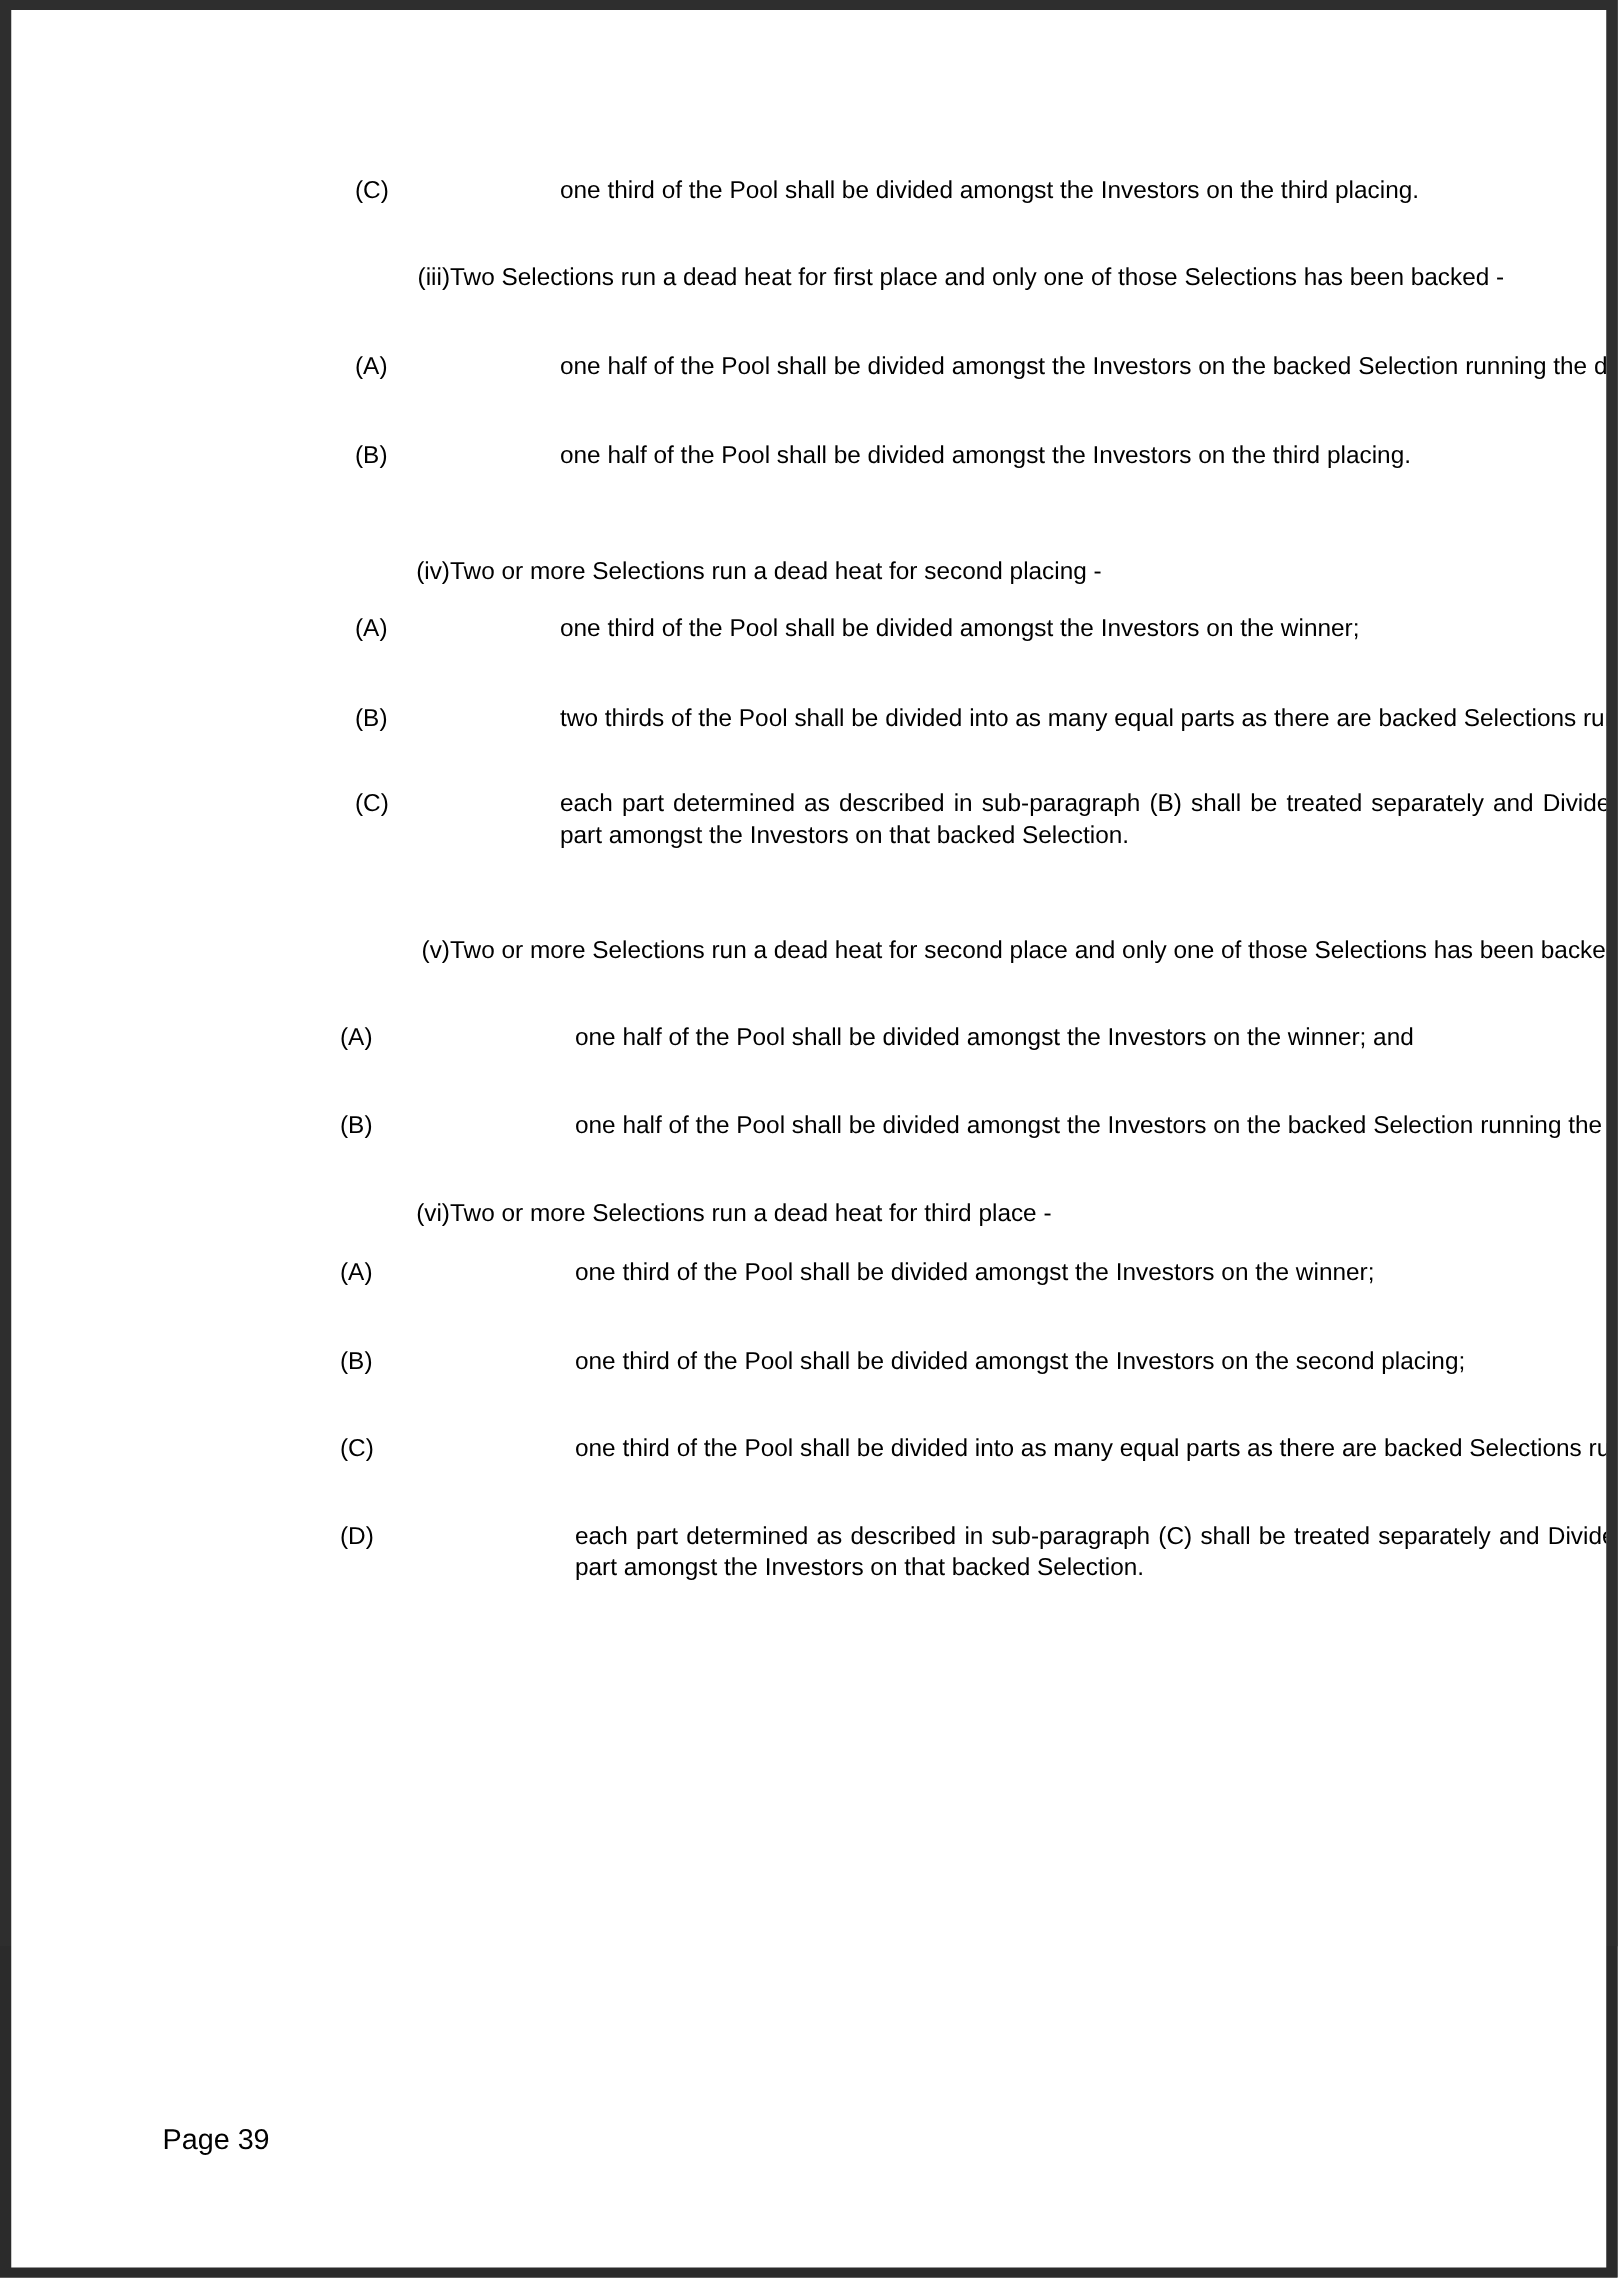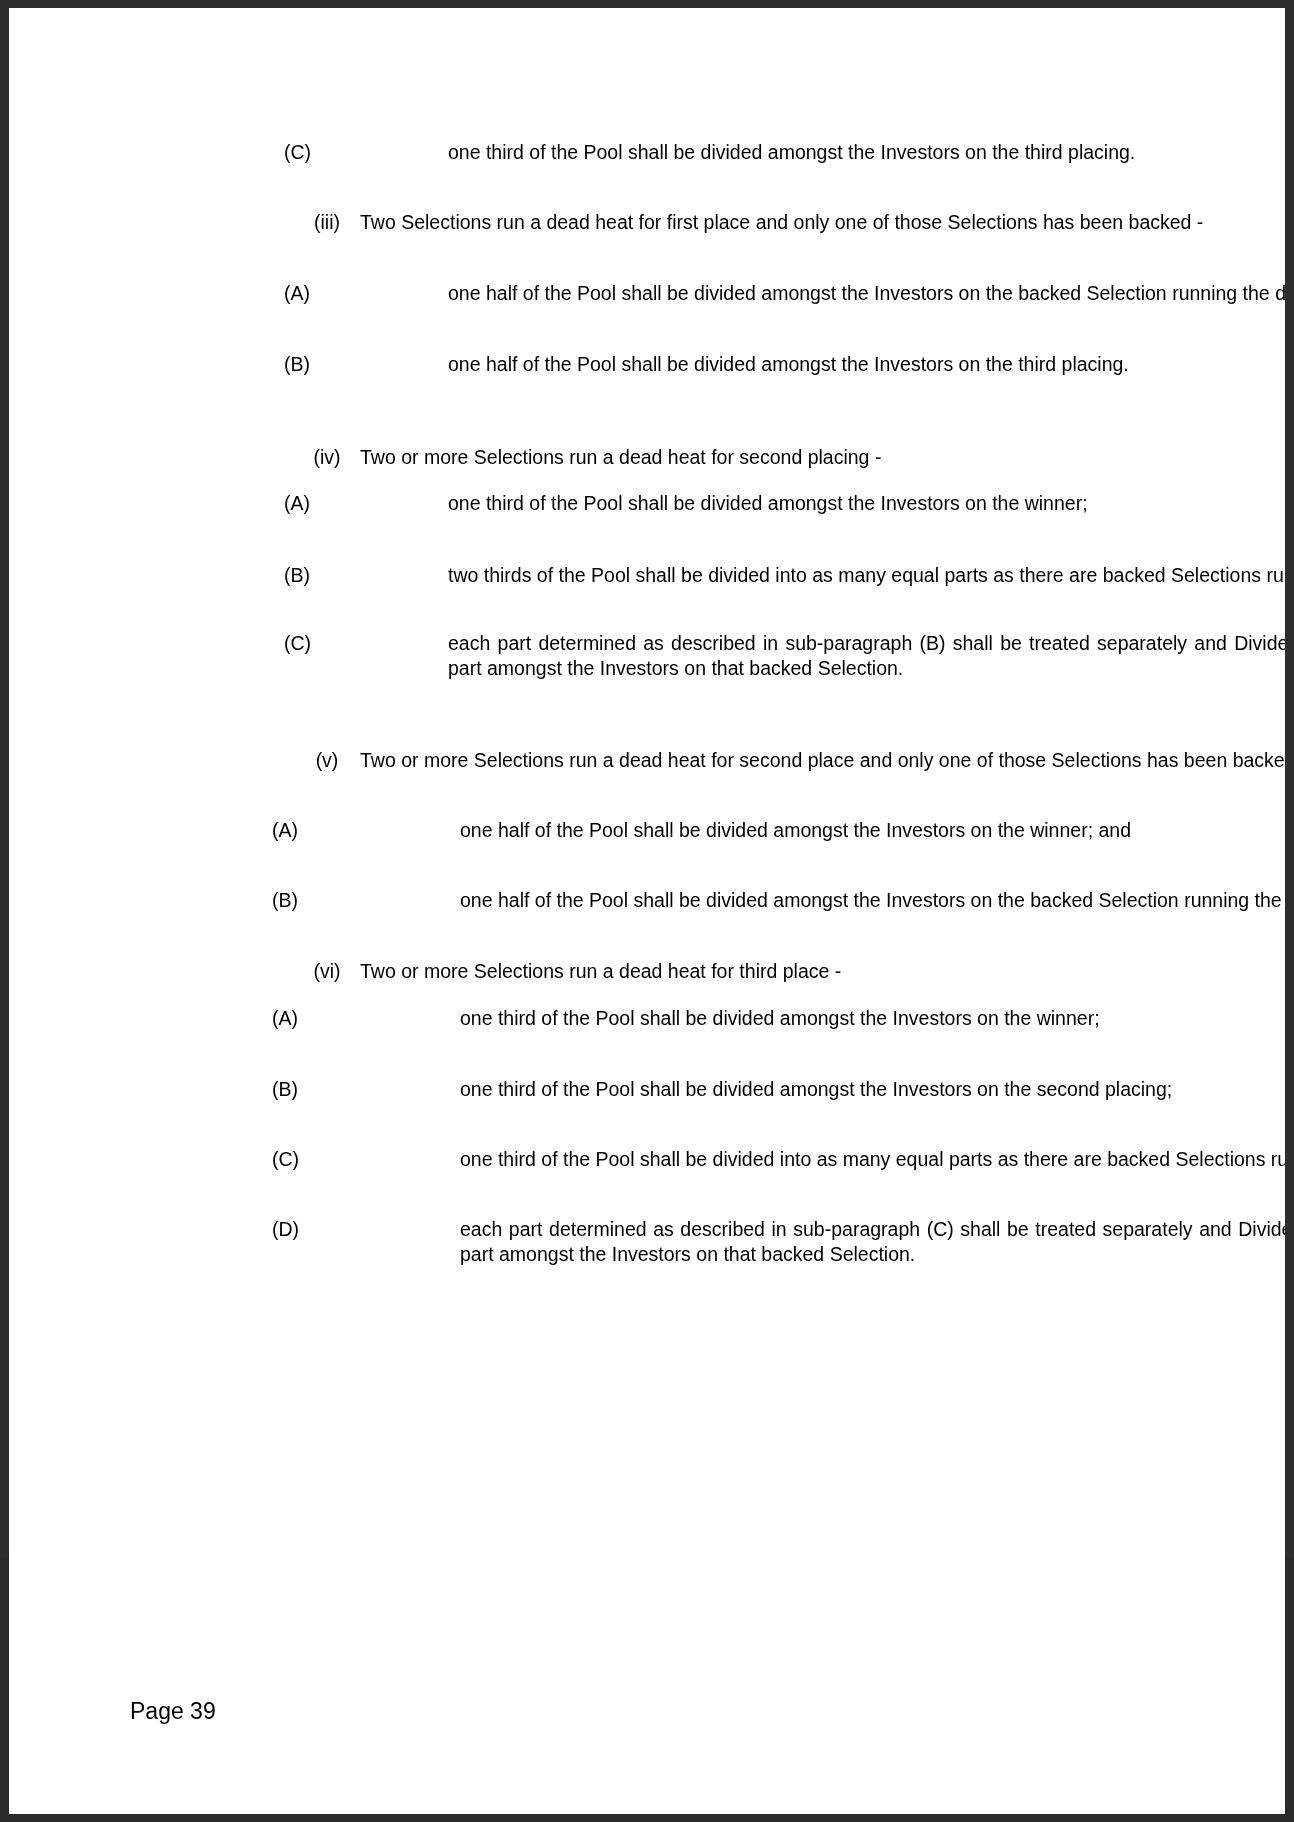--- a/index.html
+++ b/index.html
@@ -45,21 +45,21 @@
     font-size: 19.5px;
     line-height: 24.5px;
     color: #000;
     text-align: left;
   }
   .roman-item .marker {
     position: absolute;
     left: 285px;
     top: 0;
     width: 66px;
-    text-align: center;
+    text-align: right;
   }
   .roman-text {
     display: block;
   }
 
   
   .letter-item {
     position: relative;
     margin: 0;
     font-size: 19.5px;

